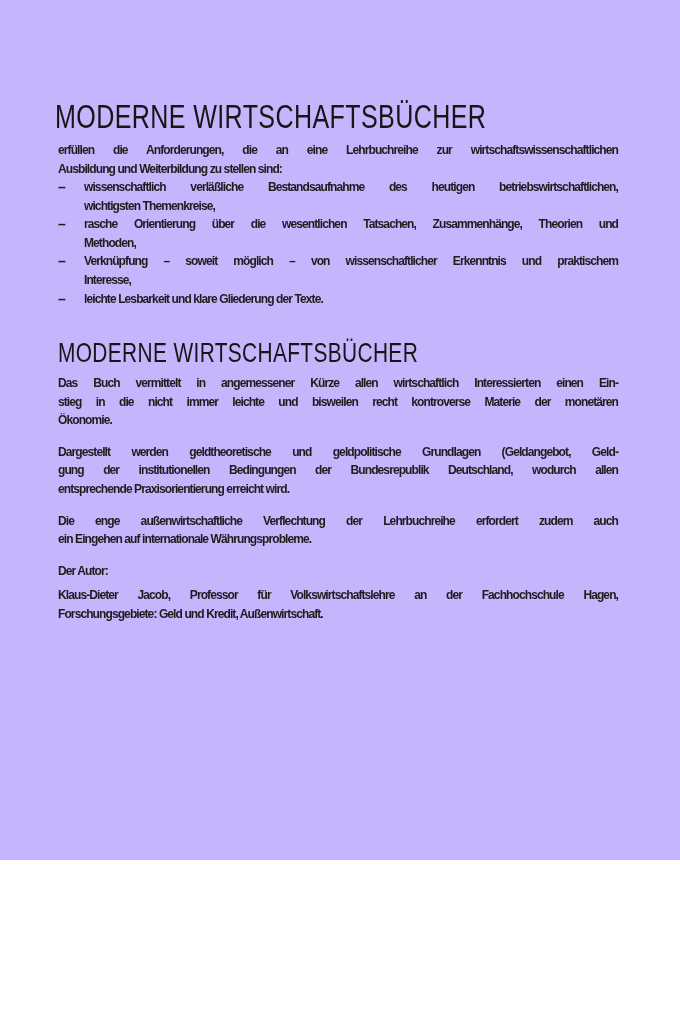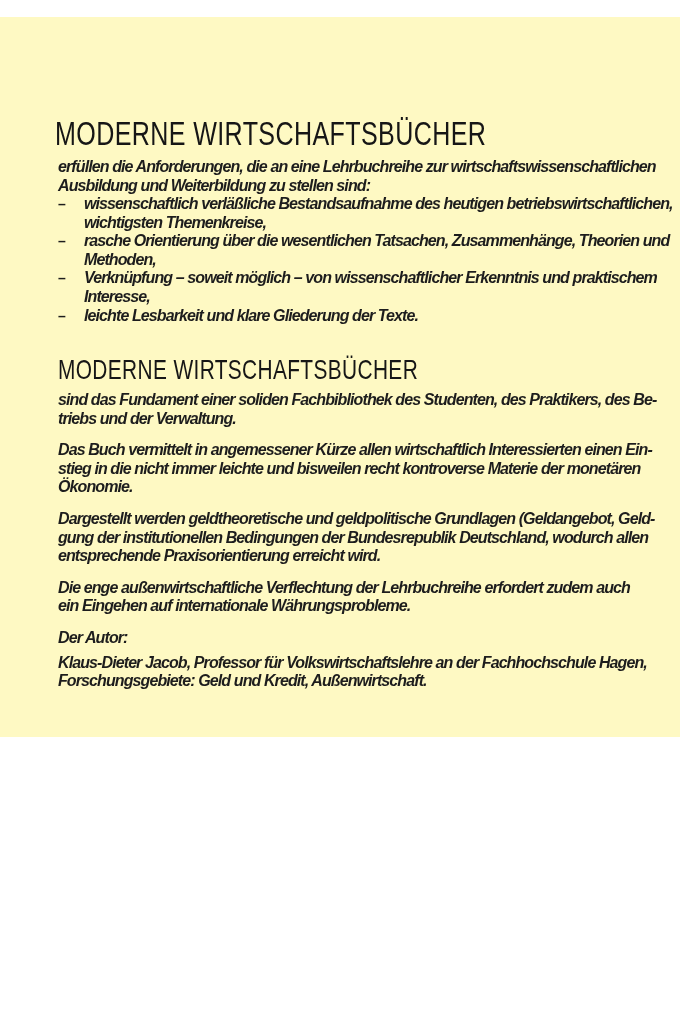--- a/index.html
+++ b/index.html
@@ -1,38 +1,37 @@
 <!DOCTYPE html>
 <html><head>
 <meta charset="utf-8">
 <style>
   html,body { margin:0; padding:0; }
   .page {
-    position:relative; width:680px; height:720px;
-    background:#fef9c3; overflow:hidden;
+    position:relative; width:680px; height:860px;
+    background:#c4b5fd; overflow:hidden;
     font-family:"Liberation Sans", sans-serif;
-    margin-top:17px;
   }
   
   .series-heading {
     position:absolute; color:#161616; font-weight:400;
     white-space:nowrap; transform-origin:0 0; line-height:1;
     letter-spacing:0.5px;
   }
   .h-top    { left:55px; top:100px; font-size:33px; transform:scaleX(0.76); }
   .h-bottom { left:58px; top:339px; font-size:28px; transform:scaleX(0.745); }
   
   .textcol { position:absolute; left:58px; width:560px; color:#1d1d1d; }
   .intro-block { top:141px; }
   .bullet-list { top:178px; }
   .pblock { top:374px; }
   .pline {
-    font-size:16px; font-weight:700; line-height:18.6px;
+    font-size:12px; font-weight:700; line-height:18.6px;
     letter-spacing:-0.9px; white-space:nowrap;
-    text-align:justify; text-align-last:justify;font-style:italic;
+    text-align:justify; text-align-last:justify;
   }
   .pline.last { text-align-last:left; }
   .li-row { display:flex; }
   .li-dash {
     width:26px; flex:0 0 26px; font-size:14px; font-weight:700;
     line-height:18.6px; letter-spacing:0;
   }
   .li-lines { width:534px; flex:0 0 534px; }
   .para { margin:0 0 13px 0; }
   .para.tight { margin-bottom:6px; }
@@ -105,24 +104,20 @@
         <div class="li-lines">
           <div class="pline last">leichte Lesbarkeit und klare Gliederung der Texte.</div>
         </div>
       </div>
     </div>
 
   <div class="series-heading h-bottom">MODERNE WIRTSCHAFTSBÜCHER</div>
 
   <div class="textcol pblock">
       <div class="para">
-        <div class="pline">sind das Fundament einer soliden Fachbibliothek des Studenten, des Praktikers, des Be-</div>
-        <div class="pline last">triebs und der Verwaltung.</div>
-      </div>
-      <div class="para">
         <div class="pline">Das Buch vermittelt in angemessener Kürze allen wirtschaftlich Interessierten einen Ein-</div>
         <div class="pline">stieg in die nicht immer leichte und bisweilen recht kontroverse Materie der monetären</div>
         <div class="pline last">Ökonomie.</div>
       </div>
       <div class="para">
         <div class="pline">Dargestellt werden geldtheoretische und geldpolitische Grundlagen (Geldangebot, Geld-</div>
         <div class="pline">gung der institutionellen Bedingungen der Bundesrepublik Deutschland, wodurch allen</div>
         <div class="pline last">entsprechende Praxisorientierung erreicht wird.</div>
       </div>
       <div class="para">

